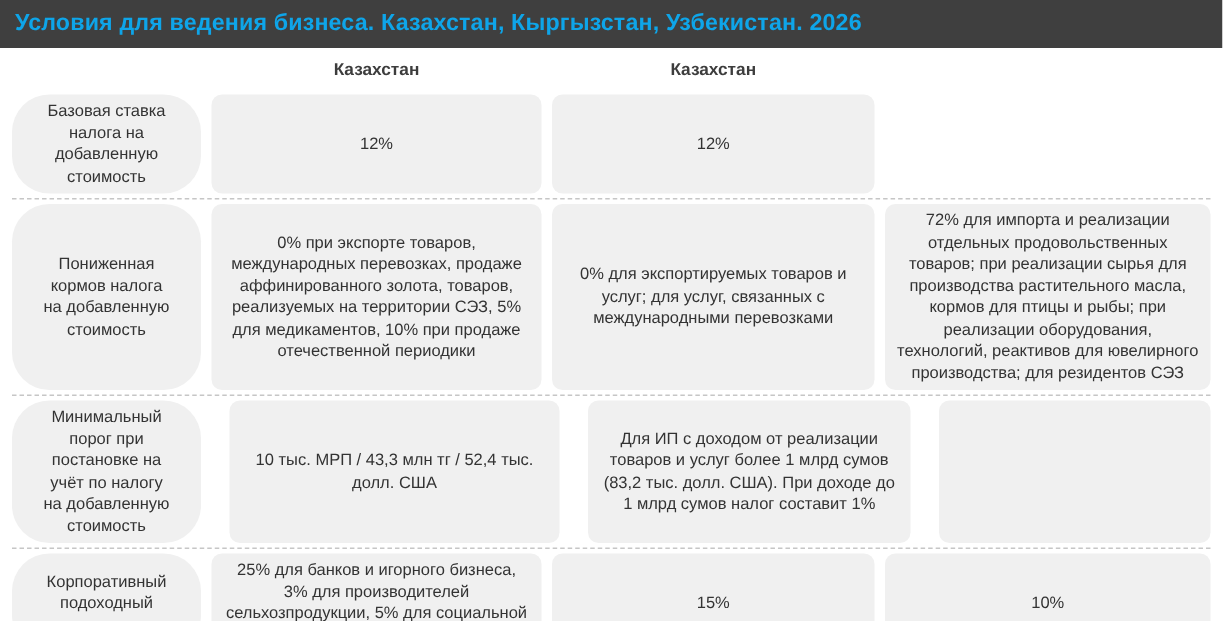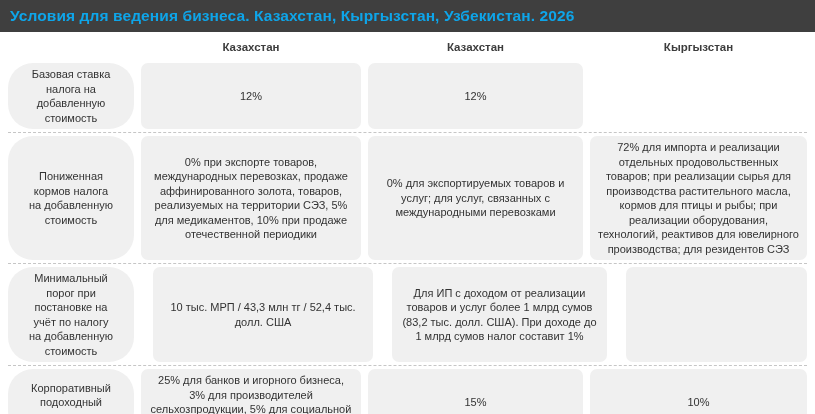--- a/index.html
+++ b/index.html
@@ -87,21 +87,20 @@
 </style>
 </head>
 <body>
 
 <div class="titlebar">Условия для ведения бизнеса. Казахстан, Кыргызстан, Узбекистан. 2026</div>
 
 <div class="grid head-row">
   <div></div>
   <div class="col-head">Казахстан</div>
   <div class="col-head">Казахстан</div>
-  <div class="col-head">Кыргызстан</div>
 </div>
 
 <div class="rows">
 
   <div class="grid t-row r1">
     <div class="cell label-cell">Базовая ставка налога на добавленную стоимость</div>
     <div class="cell">12%</div>
     <div class="cell">12%</div>
   </div>
 

